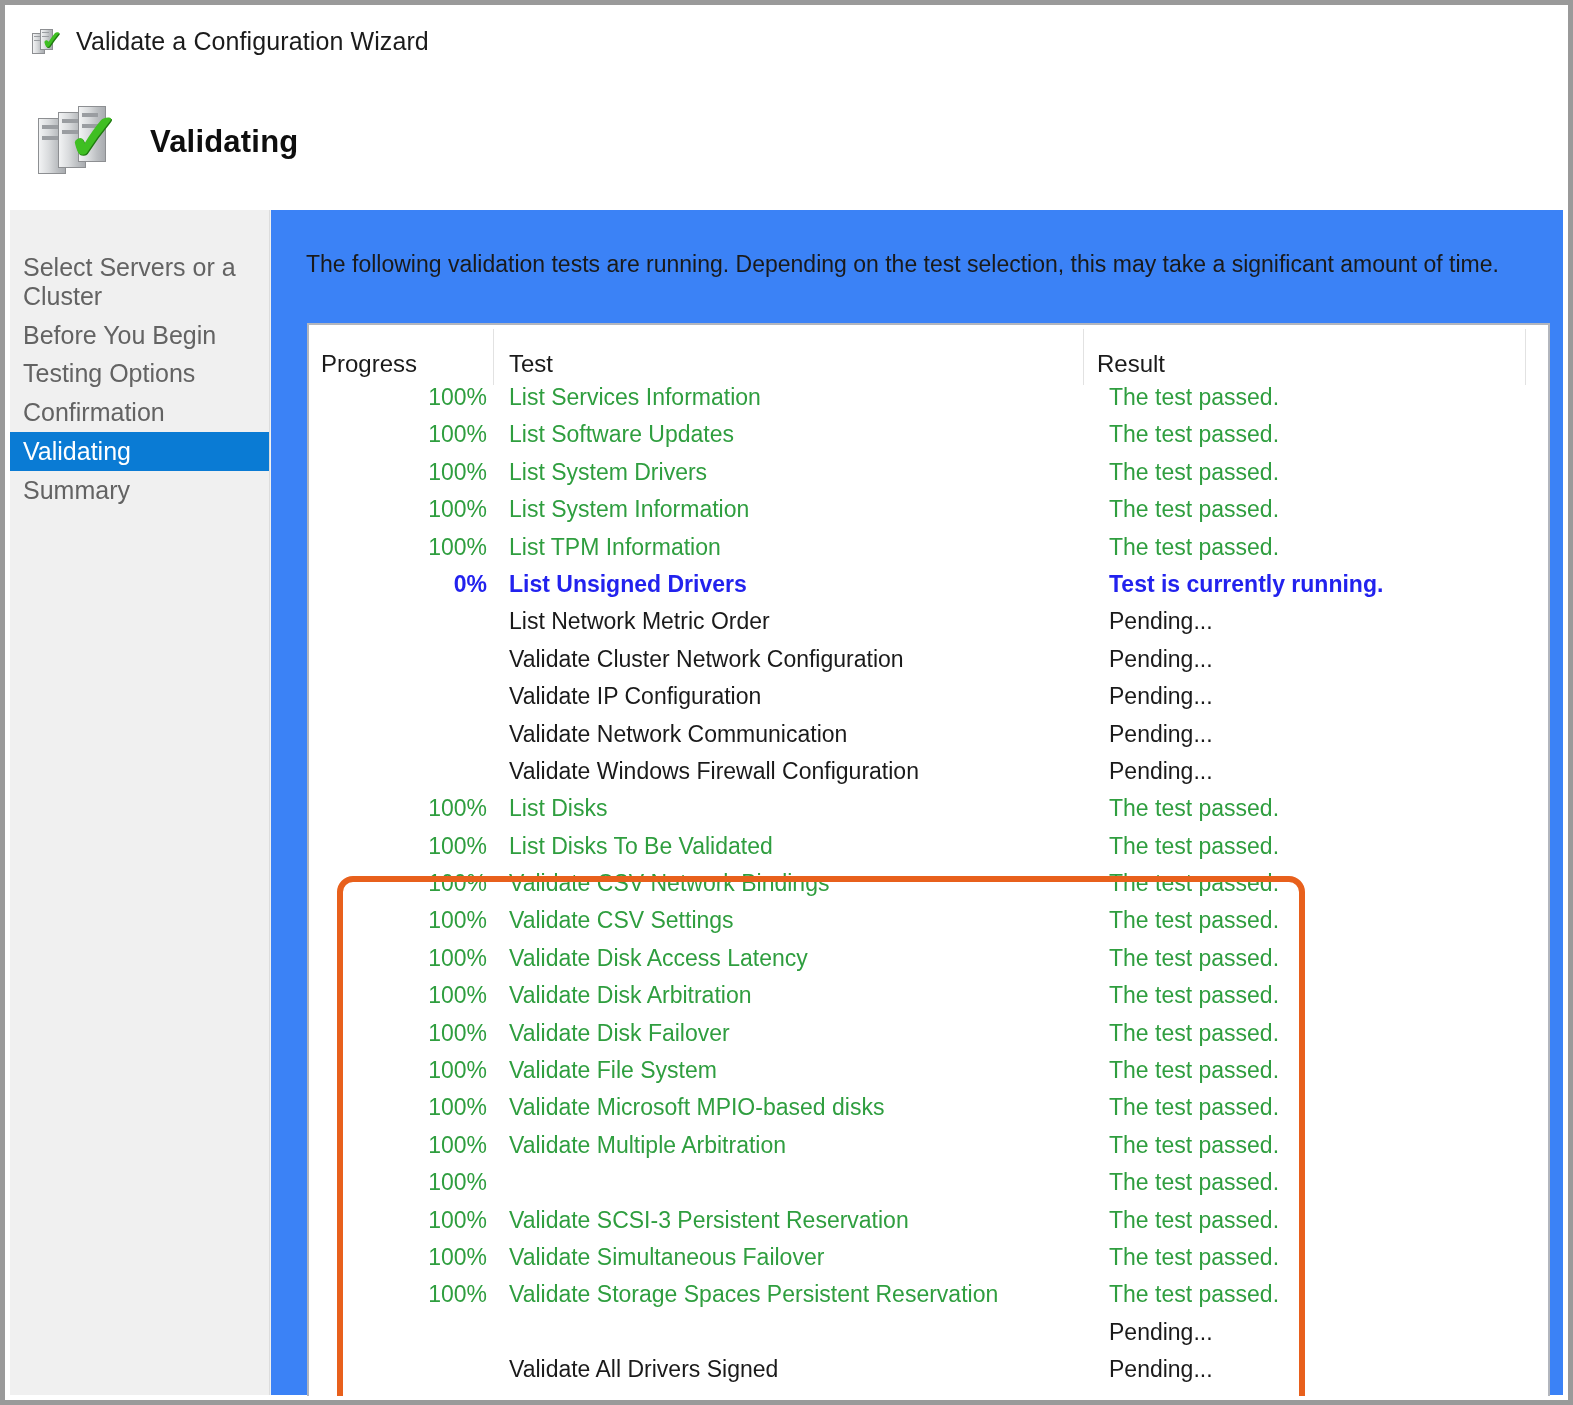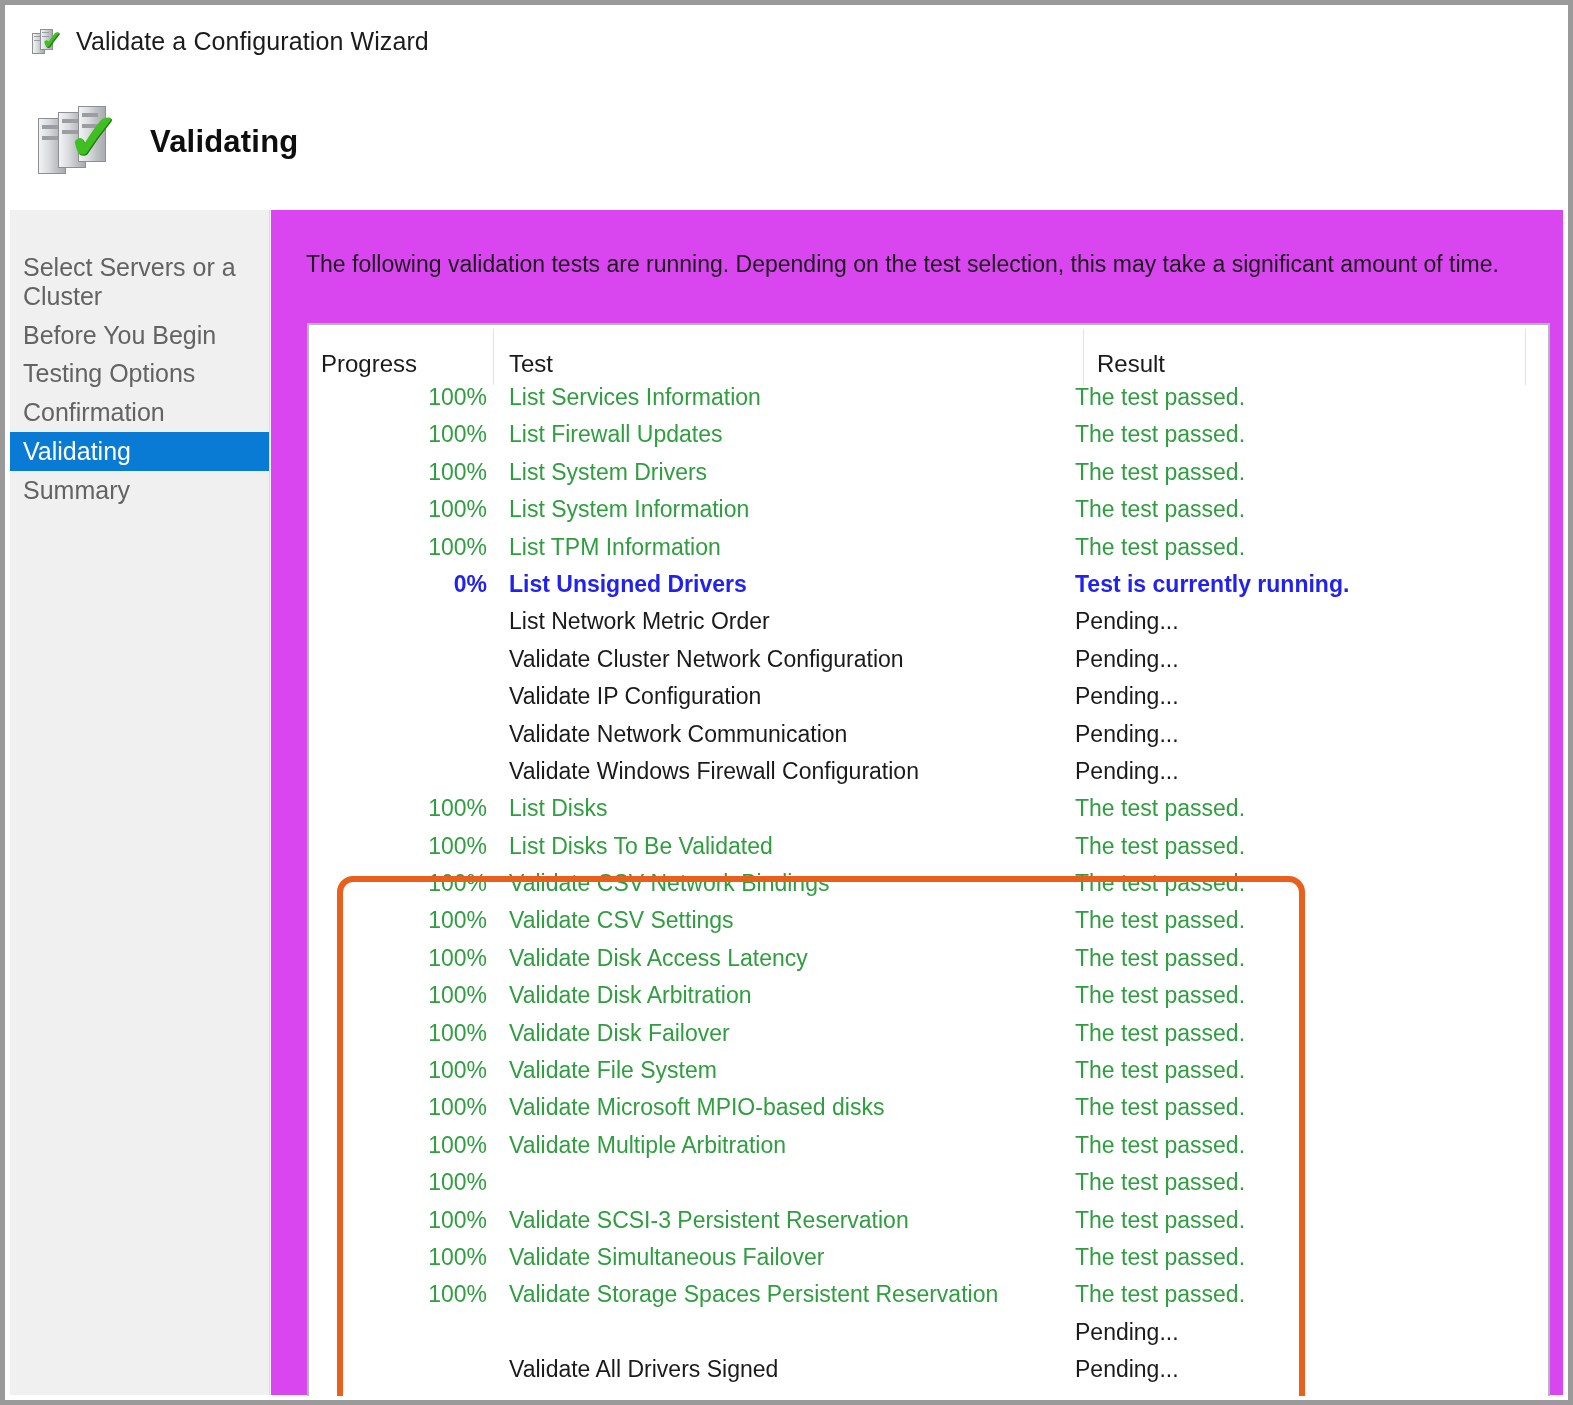--- a/index.html
+++ b/index.html
@@ -141,21 +141,21 @@
     background: #0a7bd4;
     color: #ffffff;
   }
 
   .content {
     position: absolute;
     left: 261px;
     top: 0;
     right: 0;
     bottom: 0;
-    background: #d946ef;
+    background: #3b82f6;
     box-sizing: border-box;
     padding: 0 18px 0 22px;
   }
   .intro {
     font-size: 23px;
     color: #1a1a1a;
     padding-top: 40px;
     padding-left: 13px;
     line-height: 1.3;
     white-space: nowrap;
@@ -217,21 +217,21 @@
     top: 3px;
     margin-left: 48px;
   }
   .cell-test {
     position: absolute;
     left: 200px;
     top: 3px;
   }
   .cell-result {
     position: absolute;
-    left: 766px;
+    left: 800px;
     top: 3px;
   }
   .row.pass   .cell-progress,
   .row.pass   .cell-test,
   .row.pass   .cell-result { color: #2f9e3f; }
   .row.running .cell-progress,
   .row.running .cell-test,
   .row.running .cell-result { color: #2222ee; font-weight: bold; }
   .row.pending .cell-test,
   .row.pending .cell-result { color: #1a1a1a; }
@@ -300,21 +300,21 @@
         </div>
 
         <div class="rows" id="rows">
             <div class="row pass">
               <span class="cell-progress">100%</span>
               <span class="cell-test">List Services Information</span>
               <span class="cell-result">The test passed.</span>
             </div>
             <div class="row pass">
               <span class="cell-progress">100%</span>
-              <span class="cell-test">List Firewall Updates</span>
+              <span class="cell-test">List Software Updates</span>
               <span class="cell-result">The test passed.</span>
             </div>
             <div class="row pass">
               <span class="cell-progress">100%</span>
               <span class="cell-test">List System Drivers</span>
               <span class="cell-result">The test passed.</span>
             </div>
             <div class="row pass">
               <span class="cell-progress">100%</span>
               <span class="cell-test">List System Information</span>

